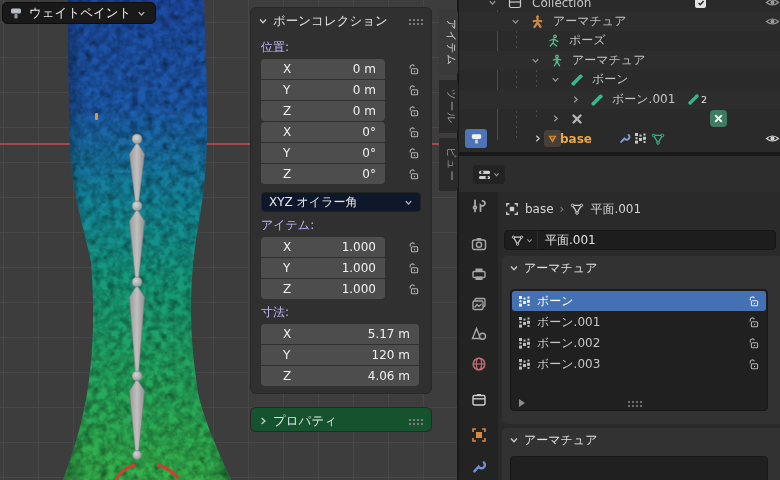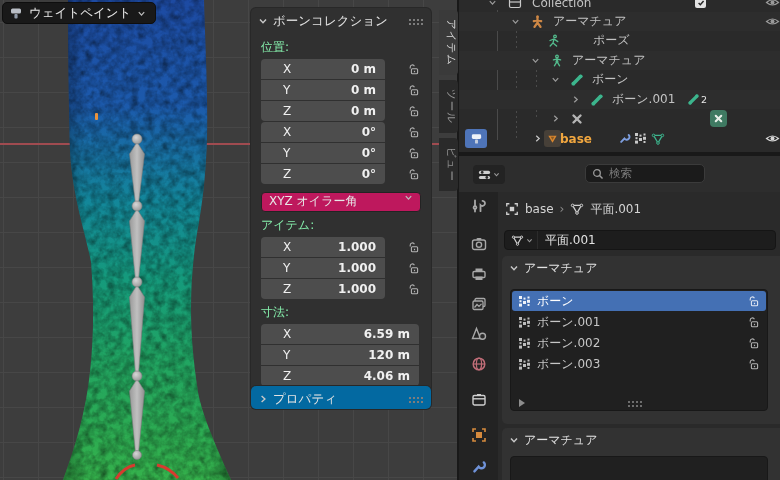--- a/index.html
+++ b/index.html
@@ -15,35 +15,35 @@
   .axis-x { position:absolute; left:0; top:143px; width:458px; height:2px; background:#a04b50; z-index:1; }
   .meshsvg { position:absolute; left:0; top:0; z-index:2; }
   .mode-btn { position:absolute; left:2px; top:2px; height:22px; z-index:5; display:flex; align-items:center;
     gap:6px; padding:0 9px 0 6px; background:#191919; border:1px solid #0e0e0e; border-radius:5px; color:#e8e8e8;
     font-size:12.5px; }
   .origin-dot { position:absolute; left:95px; top:113px; width:3px; height:7px; background:#e8923c; z-index:3; border-radius:1px; }
 
   
   .npanel { position:absolute; left:251px; top:8px; width:180px; background:#303030; border-radius:5px;
     z-index:6; padding-bottom:6px; box-shadow:0 0 0 1px #282828; }
-  .npanel2 { position:absolute; left:251px; top:386px; width:180px; height:23px; background:#0369a1;
+  .npanel2 { position:absolute; left:251px; top:408px; width:180px; height:23px; background:#14532d;
     border-radius:5px; z-index:6; box-shadow:0 0 0 1px #282828; }
   .panel-head { display:flex; align-items:center; height:26px; padding:0 8px 0 7px; gap:5px; color:#e2e2e2; font-size:12.5px; }
   .grip { width:15px; height:7px; margin-left:auto;
     background-image:radial-gradient(#7d7d7d 1px,transparent 1.1px); background-size:4px 4px; }
-  .sec-label { margin:5px 0 3px 10px; color:#86efac; font-size:12px; }
+  .sec-label { margin:5px 0 3px 10px; color:#c4b5fd; font-size:12px; }
   .fieldline { display:flex; align-items:center; margin-bottom:1px; }
   .frow { display:flex; align-items:center; margin-left:10px; width:124px; height:20px; background:#4d4d4d; color:#f0f0f0; font-size:12px; }
   .frow.wide { width:158px; }
   .grp .fieldline:first-child .frow { border-radius:4px 4px 0 0; }
   .grp .fieldline:last-child  .frow { border-radius:0 0 4px 4px; }
   .ax { margin-left:22px; }
-  .val { margin-left:auto; margin-right:9px;font-weight:bold; }
+  .val { margin-left:auto; margin-right:9px; }
   .lockbox { margin-left:auto; margin-right:11px; display:flex; }
-  .dropdown { display:flex; margin:8px 10px 2px; width:160px; height:20px; background:#be185d;
+  .dropdown { display:flex; align-items:center; margin:8px 10px 2px; width:160px; height:20px; background:#0f172a;
     border:1px solid #232323; border-radius:4px; color:#e6e6e6; font-size:12px; padding:0 7px; }
   .dropdown .dd-arrow { margin-left:auto; }
 
   
   .side-tabs { position:absolute; left:439px; top:10px; z-index:6; display:flex; flex-direction:column; gap:5px; }
   .vtab { writing-mode:vertical-rl; text-orientation:sideways; width:19px; padding:9px 0; text-align:center;
     background:#2a2a2a; color:#969696; font-size:10.5px; border-radius:0 4px 4px 0; letter-spacing:1px; }
   .vtab.active { background:#3a3a3a; color:#dedede; }
 
   
@@ -327,21 +327,21 @@
             </svg>
           </span>
         </div>
     </div>
 
     <div class="sec-label">寸法:</div>
     <div class="grp">
       <div class="fieldline">
           <div class="frow wide">
             <span class="ax">X</span>
-            <span class="val">6.59 m</span>
+            <span class="val">5.17 m</span>
           </div>
         </div>
       <div class="fieldline">
           <div class="frow wide">
             <span class="ax">Y</span>
             <span class="val">120 m</span>
           </div>
         </div>
       <div class="fieldline">
           <div class="frow wide">
@@ -424,21 +424,21 @@
           </span>
       </div>
 
       <div class="o-row" style="top:31px;">
         <span class="ic" style="left:88px;">
             <svg width="14" height="14" viewBox="0 0 14 14" stroke="#54bd8e" fill="none" stroke-width="1.3" stroke-linecap="round">
               <circle cx="8" cy="2.4" r="1.3"></circle>
               <path d="M3 6.5 L7 5 L10.8 7.6 M7 5 L6 9 L3.2 12 M6 9 L9.6 12"></path>
             </svg>
           </span>
-        <span style="left:96px;margin-left:24px;">ポーズ</span>
+        <span style="left:96px;">ポーズ</span>
       </div>
 
       <div class="o-row stripe" style="top:51px;">
         <span class="ic" style="left:72px;">
             <svg width="9" height="9" viewBox="0 0 10 10">
               <path d="M2 3.5 L5 6.8 L8 3.5" stroke="#9a9a9a" stroke-width="1.4" fill="none"></path>
             </svg>
           </span>
         <span class="ic" style="left:82px;">
             <svg width="14" height="14" viewBox="0 0 14 14" stroke="#54bd8e" fill="none" stroke-width="1.3" stroke-linecap="round">
@@ -572,29 +572,20 @@
       <div class="edtype-btn">
         <svg width="13" height="12" viewBox="0 0 14 12">
             <rect x="1" y="1.5" width="12" height="3.4" rx="1.7" fill="#cfcfcf"></rect>
             <circle cx="4.5" cy="3.2" r="1.5" fill="#2a2a2a"></circle>
             <rect x="1" y="7" width="12" height="3.4" rx="1.7" fill="#cfcfcf"></rect>
             <circle cx="9.5" cy="8.7" r="1.5" fill="#2a2a2a"></circle>
           </svg>
         <svg width="7" height="7" viewBox="0 0 10 10">
             <path d="M2 3.5 L5 6.8 L8 3.5" stroke="#9a9a9a" stroke-width="1.6" fill="none"></path>
           </svg>
-      </div>
-      <div class="searchbox">
-        <span class="ic">
-            <svg width="12" height="12" viewBox="0 0 13 13">
-              <circle cx="5.4" cy="5.4" r="3.6" fill="none" stroke="#9a9a9a" stroke-width="1.4"></circle>
-              <line x1="8.2" y1="8.2" x2="11.4" y2="11.4" stroke="#9a9a9a" stroke-width="1.6"></line>
-            </svg>
-          </span>
-        <span>検索</span>
       </div>
     </div>
 
     <div class="tabstrip">
       <div class="tabicon" style="top:4px;">
           <svg width="16" height="16" viewBox="0 0 16 16" stroke="#a8a8a8" stroke-width="1.8" stroke-linecap="round" fill="none">
             <path d="M4 2.5 L4 8 M4 11 L4 13.5"></path>
             <circle cx="4" cy="9.5" r="1.4"></circle>
             <path d="M11.5 2.8 a2.6 2.6 0 1 1 -2 4.4 L9.5 13.2"></path>
           </svg>

